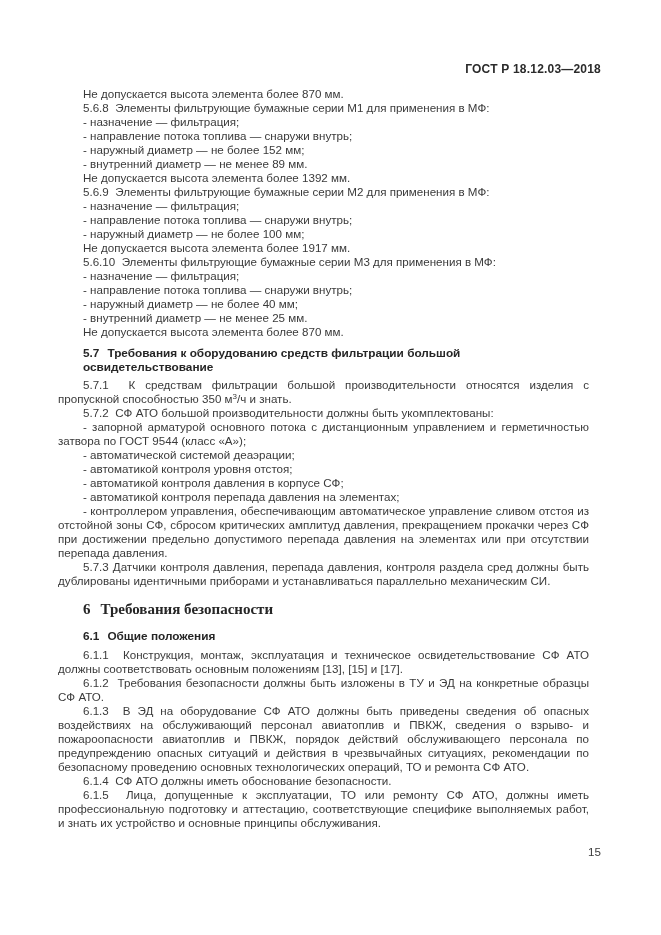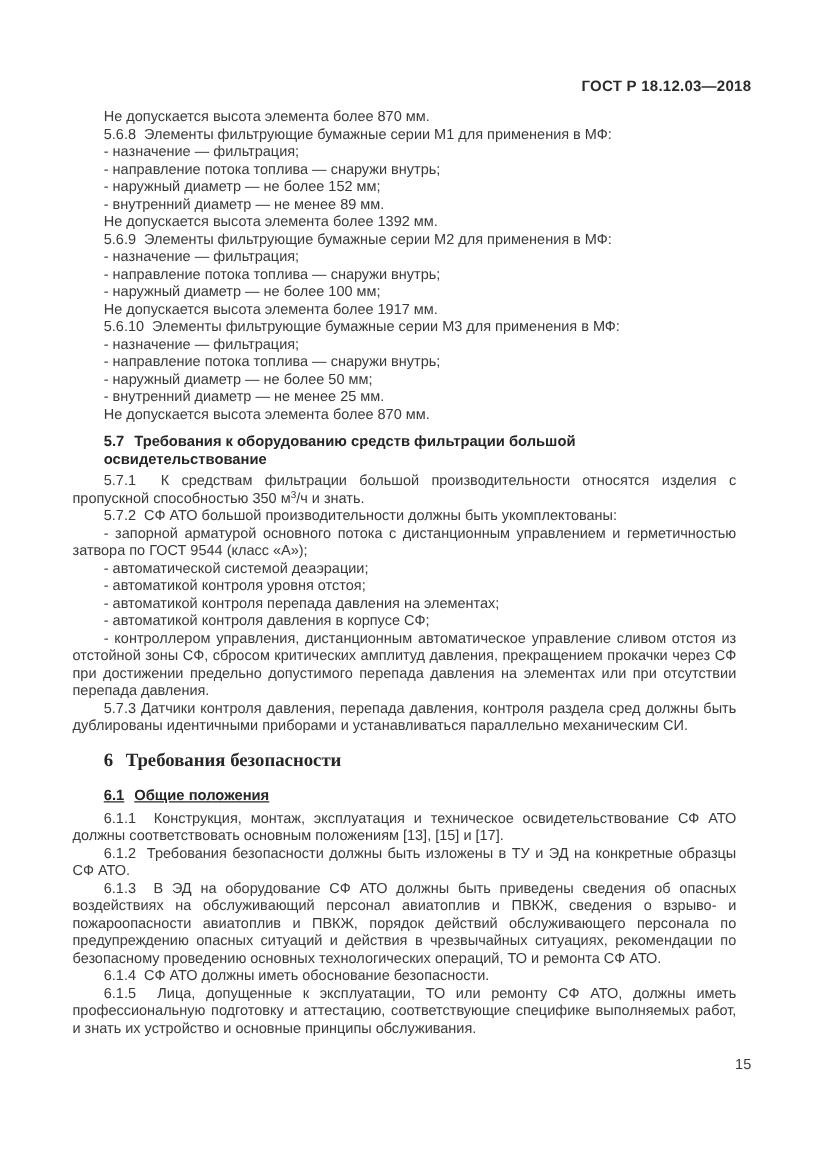--- a/index.html
+++ b/index.html
@@ -61,21 +61,20 @@
     font-family: Liberation Serif, serif;
   }
   .h-main .num { margin-right: 10px; }
   .h-sub2 {
     font-weight: bold;
     color: #262626;
     text-align: left;
     padding-left: 25px;
     margin: 10px 0 5px 0;
     font-size: 11.8px;
-    text-decoration: underline;
   }
   .h-sub2 .num { margin-right: 8px; }
   sup.cube {
     font-size: 8px;
     line-height: 0;
     vertical-align: baseline;
     position: relative;
     top: -4px;
   }
   .page-num {
@@ -105,35 +104,35 @@
     <p class="ln">- внутренний диаметр — не менее 89 мм.</p>
     <p class="ln">Не допускается высота элемента более 1392 мм.</p>
     <p class="ln">5.6.9&nbsp; Элементы фильтрующие бумажные серии М2 для применения в МФ:</p>
     <p class="ln">- назначение — фильтрация;</p>
     <p class="ln">- направление потока топлива — снаружи внутрь;</p>
     <p class="ln">- наружный диаметр — не более 100 мм;</p>
     <p class="ln">Не допускается высота элемента более 1917 мм.</p>
     <p class="ln">5.6.10&nbsp; Элементы фильтрующие бумажные серии М3 для применения в МФ:</p>
     <p class="ln">- назначение — фильтрация;</p>
     <p class="ln">- направление потока топлива — снаружи внутрь;</p>
-    <p class="ln">- наружный диаметр — не более 50 мм;</p>
+    <p class="ln">- наружный диаметр — не более 40 мм;</p>
     <p class="ln">- внутренний диаметр — не менее 25 мм.</p>
     <p class="ln">Не допускается высота элемента более 870 мм.</p>
 
     <p class="h-sub"><span class="num">5.7</span><span>Требования к оборудованию средств фильтрации большой освидетельствование</span></p>
 
     <p class="ln"><span>5.7.1&nbsp; К средствам фильтрации большой производительности относятся изделия с пропускной способностью 350 м</span><sup class="cube">3</sup><span>/ч и знать.</span></p>
 
     <p class="ln">5.7.2&nbsp; СФ АТО большой производительности должны быть укомплектованы:</p>
     <p class="ln">- запорной арматурой основного потока с дистанционным управлением и герметичностью затвора по ГОСТ 9544 (класс «А»);</p>
     <p class="ln">- автоматической системой деаэрации;</p>
     <p class="ln">- автоматикой контроля уровня отстоя;</p>
+    <p class="ln">- автоматикой контроля давления в корпусе СФ;</p>
     <p class="ln">- автоматикой контроля перепада давления на элементах;</p>
-    <p class="ln">- автоматикой контроля давления в корпусе СФ;</p>
-    <p class="ln">- контроллером управления, дистанционным автоматическое управление сливом отстоя из отстойной зоны СФ, сбросом критических амплитуд давления, прекращением прокачки через СФ при достижении предельно допустимого перепада давления на элементах или при отсутствии перепада давления.</p>
+    <p class="ln">- контроллером управления, обеспечивающим автоматическое управление сливом отстоя из отстойной зоны СФ, сбросом критических амплитуд давления, прекращением прокачки через СФ при достижении предельно допустимого перепада давления на элементах или при отсутствии перепада давления.</p>
     <p class="ln">5.7.3&nbsp;Датчики контроля давления, перепада давления, контроля раздела сред должны быть дублированы идентичными приборами и устанавливаться параллельно механическим СИ.</p>
 
     <p class="h-main"><span class="num">6</span><span>Требования безопасности</span></p>
 
     <p class="h-sub2"><span class="num">6.1</span><span>Общие положения</span></p>
 
     <p class="ln">6.1.1&nbsp; Конструкция, монтаж, эксплуатация и техническое освидетельствование СФ АТО должны соответствовать основным положениям [13], [15] и [17].</p>
     <p class="ln">6.1.2&nbsp; Требования безопасности должны быть изложены в ТУ и ЭД на конкретные образцы СФ АТО.</p>
     <p class="ln">6.1.3&nbsp; В ЭД на оборудование СФ АТО должны быть приведены сведения об опасных воздействиях на обслуживающий персонал авиатоплив и ПВКЖ, сведения о взрыво- и пожароопасности авиатоплив и ПВКЖ, порядок действий обслуживающего персонала по предупреждению опасных ситуаций и действия в чрезвычайных ситуациях, рекомендации по безопасному проведению основных технологических операций, ТО и ремонта СФ АТО.</p>
     <p class="ln">6.1.4&nbsp; СФ АТО должны иметь обоснование безопасности.</p>

